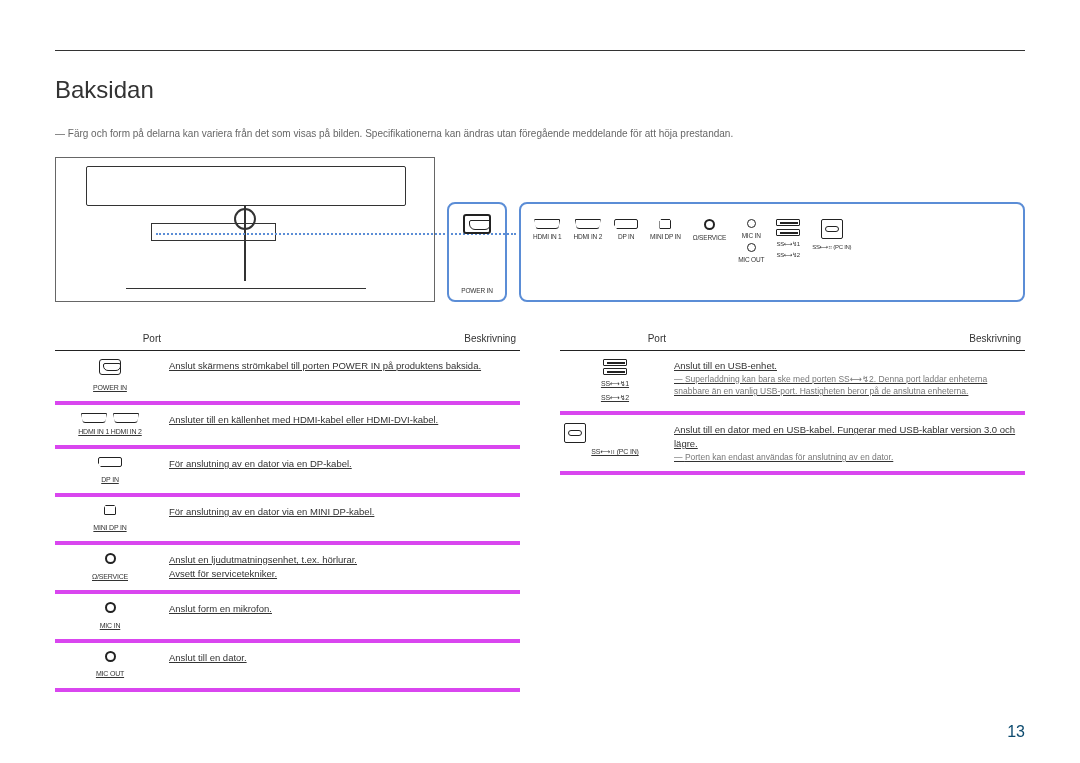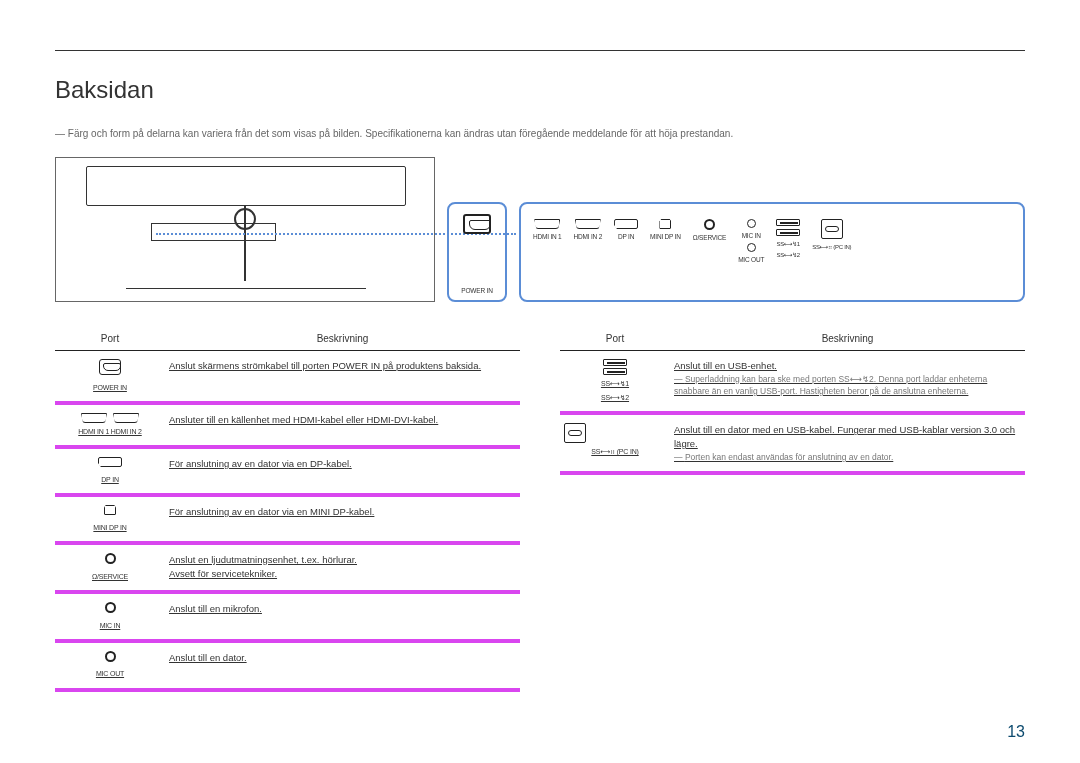--- a/index.html
+++ b/index.html
@@ -96,21 +96,21 @@
   .ic-usbc { width: 14px; height: 6px; border: 1.5px solid #222; border-radius: 3px; }
   .ss-glyph { font-size: 6px; letter-spacing:-0.3px;}
 
   .columns {
     display: flex;
     gap: 40px;
   }
   .col { flex: 1; }
   table { width: 100%; border-collapse: collapse; }
   th {
-    text-align: center;
+    text-align: right;
     font-weight: 500;
     font-size: 10px;
     padding: 6px 4px;
     border-bottom: 1px solid #222;
   }
   th:first-child { width: 110px; }
   td {
     vertical-align: top;
     padding: 8px 4px;
     border-bottom: 4px solid #d946ef;
@@ -256,21 +256,21 @@
           <td>
             <span>Anslut en ljudutmatningsenhet, t.ex. hörlurar.</span><br>
             <span>Avsett för servicetekniker.</span>
           </td>
         </tr>
         <tr>
           <td class="icon-cell">
             <span class="ic ic-jack"></span>
             <span class="cell-label">MIC IN</span>
           </td>
-          <td>Anslut till en mikrofon.</td>
+          <td>Anslut form en mikrofon.</td>
         </tr>
         <tr>
           <td class="icon-cell">
             <span class="ic ic-jack"></span>
             <span class="cell-label">MIC OUT</span>
           </td>
           <td>Anslut till en dator.</td>
         </tr>
       </tbody>
     </table>

